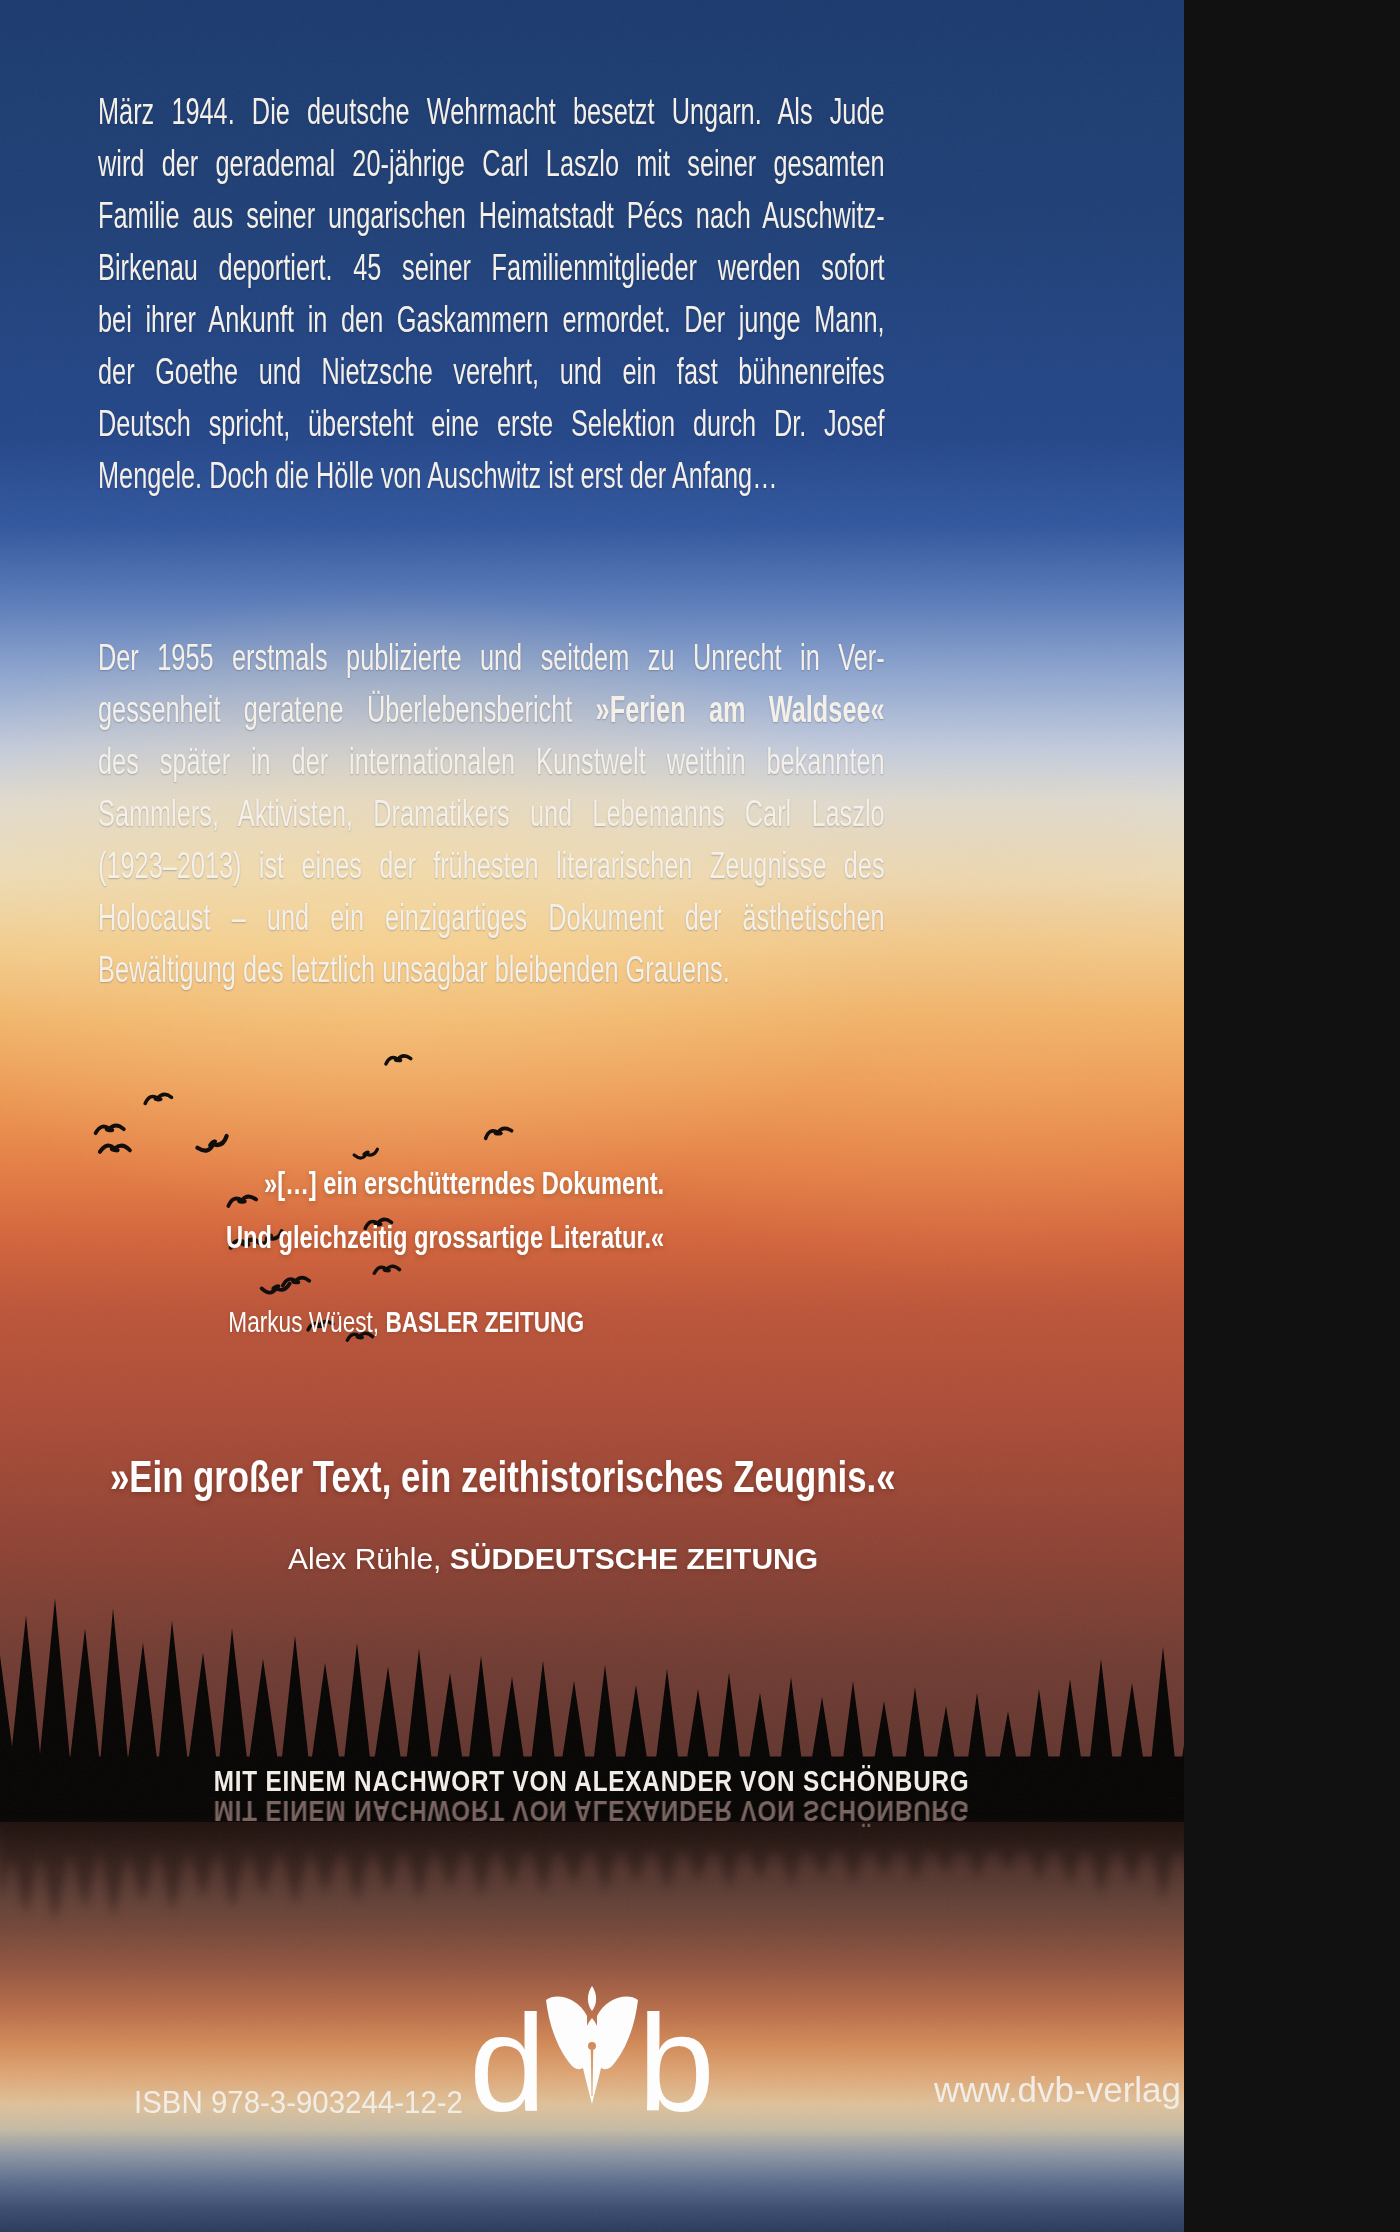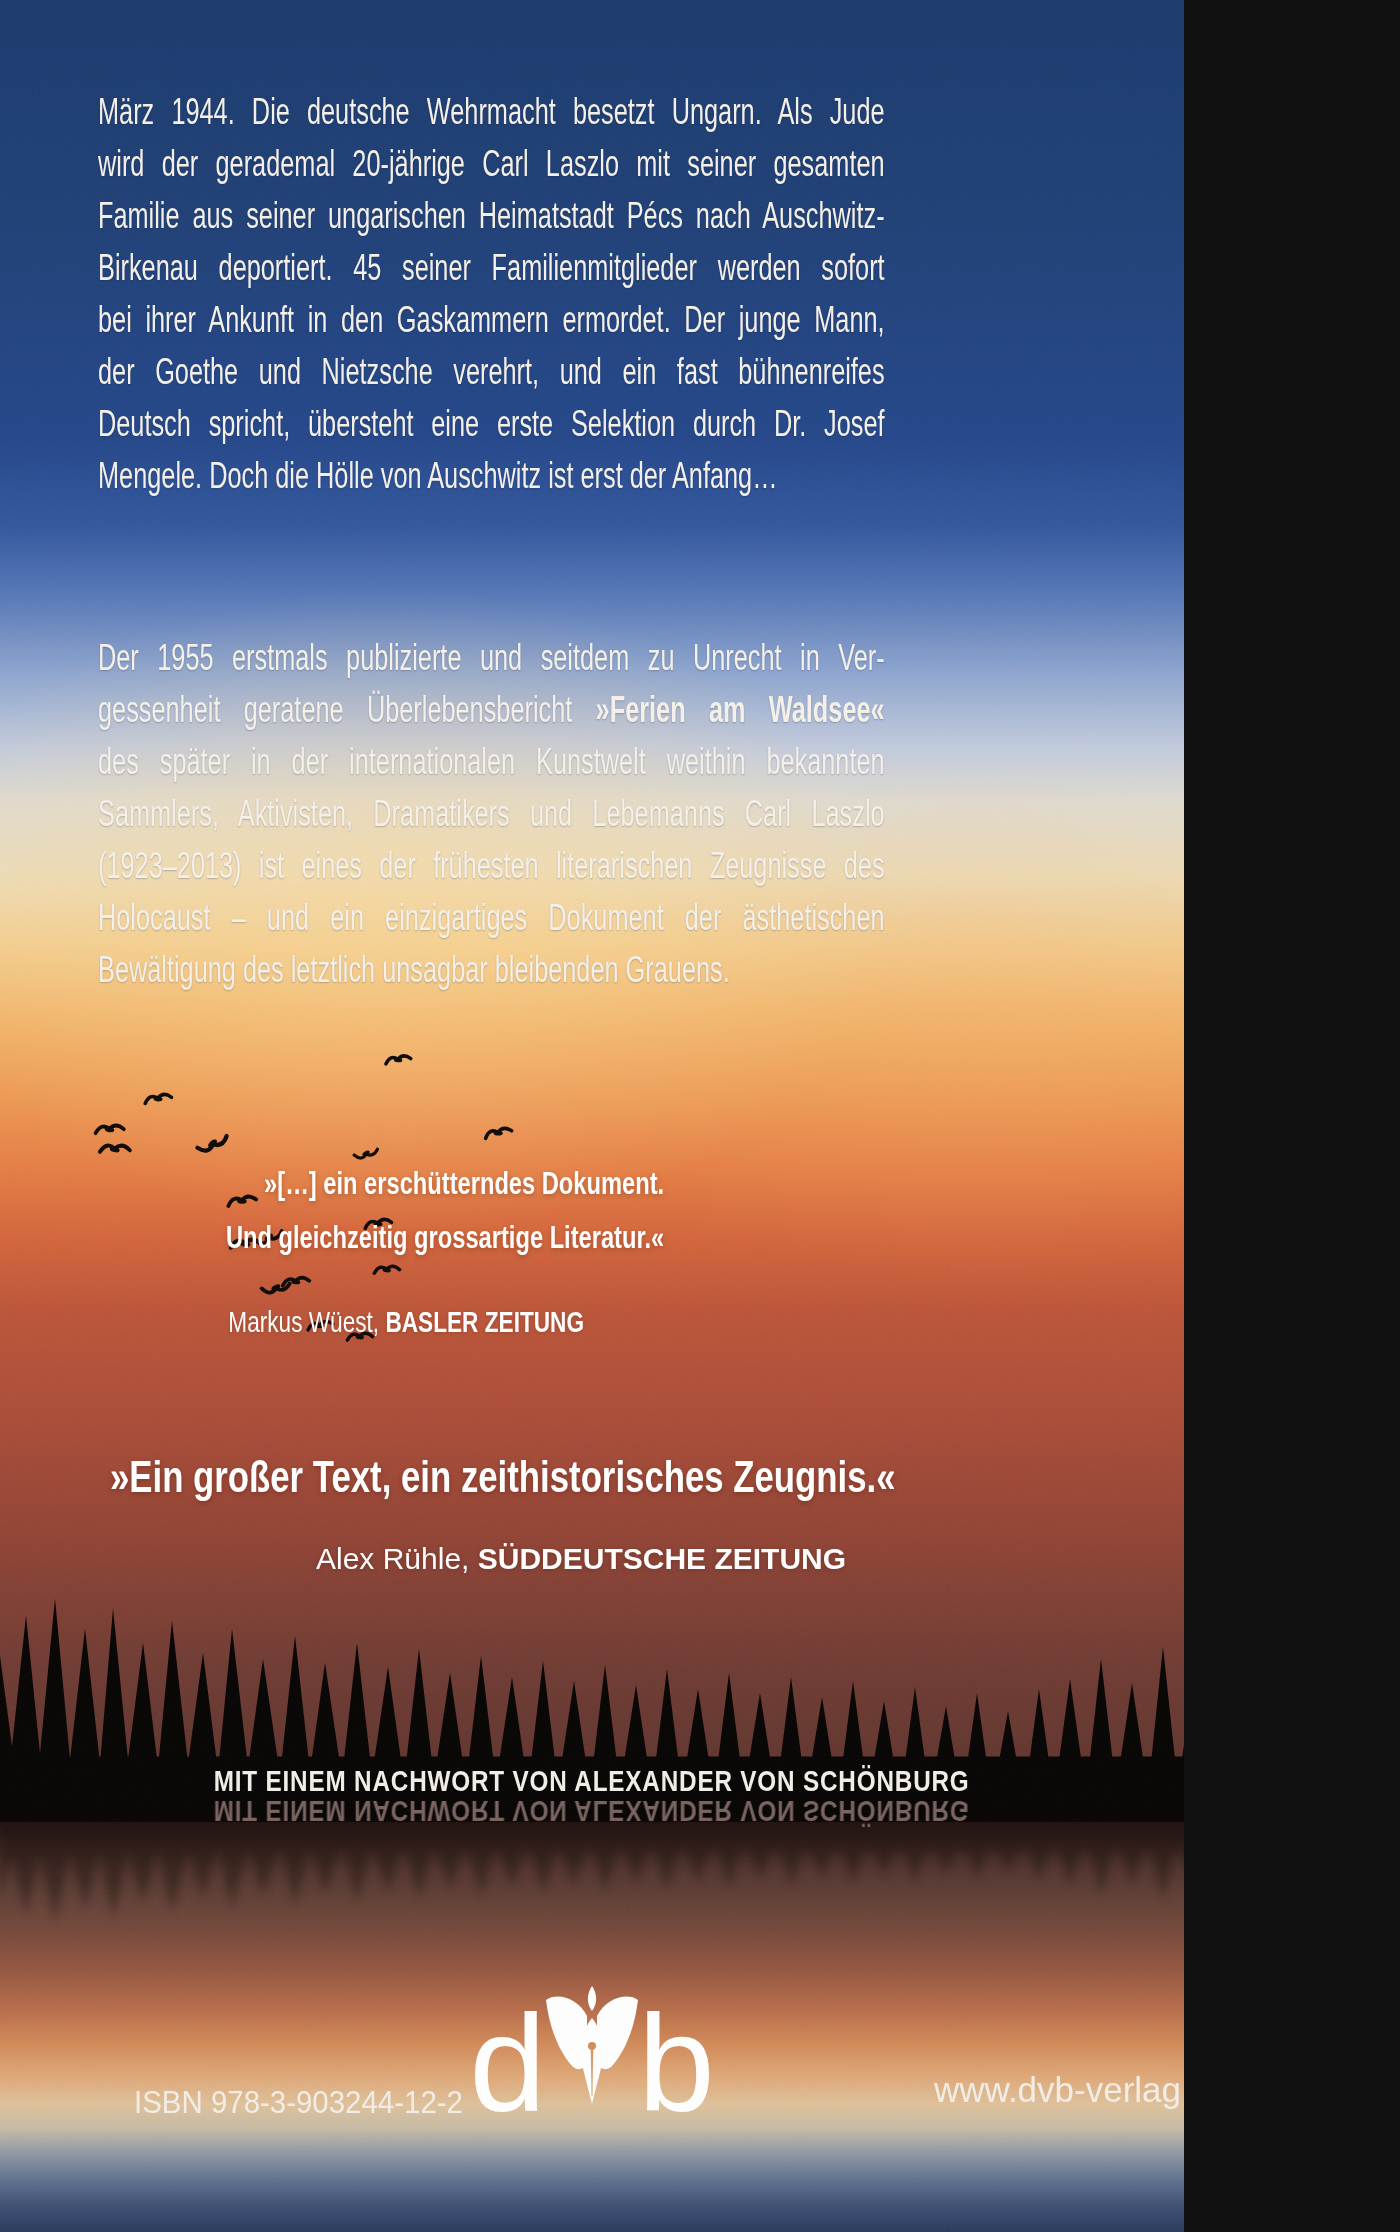--- a/index.html
+++ b/index.html
@@ -66,21 +66,20 @@
   .quote2 {
     left:110px; top:1452px;
     transform:scaleX(0.79); transform-origin:left top;
     font-weight:bold; font-size:44px; color:#ffffff; white-space:nowrap;
     text-shadow:0 2px 6px rgba(80,30,15,0.4);
   }
   .attr2 {
     left:288px; top:1542px;
     font-size:30px; color:#ffffff; white-space:nowrap;
     text-shadow:0 1px 4px rgba(80,30,15,0.35);
-    margin-left:28px;
   }
   .center-row { left:0; right:0; display:flex; justify-content:center; }
   .nachwort {
     top:1764px; font-weight:bold; font-size:30px; letter-spacing:1px;
     color:#f3efe8; white-space:nowrap;
   }
   .nachwort > span { transform:scaleX(0.81); transform-origin:center top; display:inline-block; }
   .nachwort-mirror {
     top:1828px; font-weight:bold; font-size:30px; letter-spacing:1px;
     color:#8e7570; opacity:0.85; white-space:nowrap; filter:blur(0.4px);

